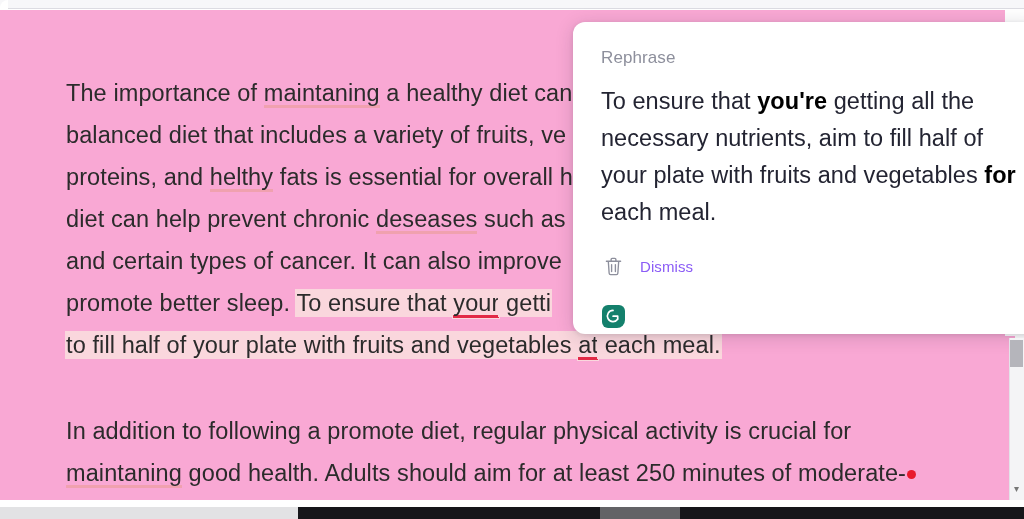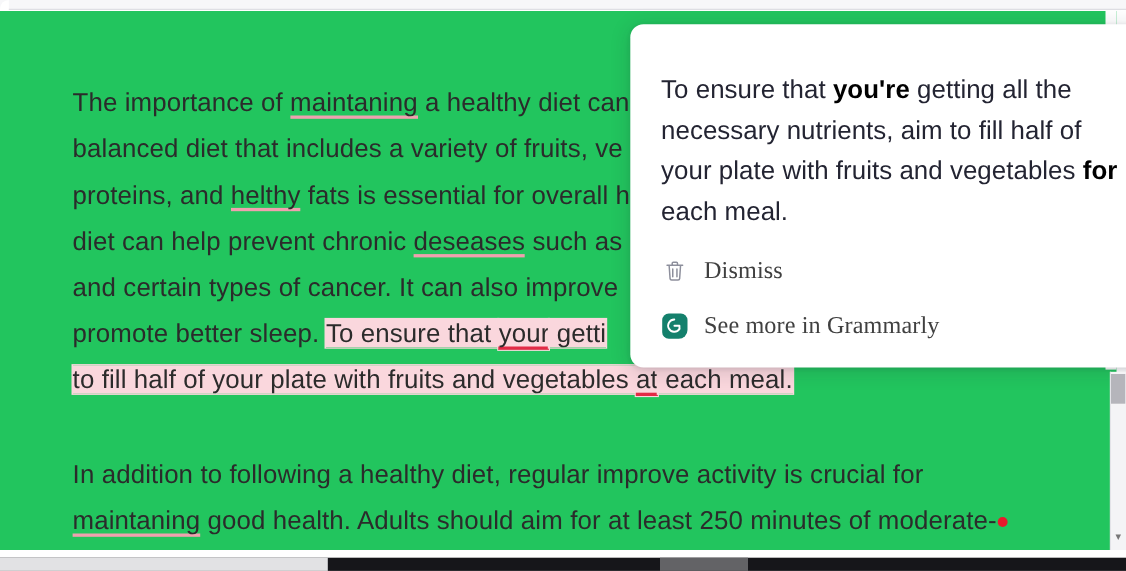--- a/index.html
+++ b/index.html
@@ -36,21 +36,21 @@
     background: #ffffff;
     border-top-left-radius: 8px;
   }
 
   
   .doc {
     position: absolute;
     left: 0; top: 10px;
     width: 1015px;
     height: 490px;
-    background: #22c55e;
+    background: #f9a8d4;
     padding: 62px 0 0 66px;
   }
 
   .para {
     font-size: 23.5px;
     line-height: 42px;
     color: #2b2b2b;
     letter-spacing: 0.1px;
     width: 1000px;
     white-space: pre-wrap;
@@ -128,24 +128,23 @@
 
   .action-row {
     display: flex;
     align-items: center;
     gap: 15px;
     height: 34px;
     margin-bottom: 16px;
     cursor: pointer;
   }
   .action-label {
-    font-size: 22px;
-    color: #404040;
+    font-size: 15px;
+    color: #8b5cf6;
     letter-spacing: 0.1px;
-    font-family: Liberation Serif, serif;
   }
   .icon-box {
     width: 24px; height: 24px;
     display: flex;
     align-items: center;
     justify-content: center;
     flex: 0 0 24px;
   }
   .g-logo {
     width: 23px; height: 23px;
@@ -225,29 +224,30 @@
   <div class="doc">
 
     <div class="para"><span>The importance of </span><span class="misspell">maintaning</span><span> a healthy diet can</span>
 <span>balanced diet that includes a variety of fruits, ve</span>
 <span>proteins, and </span><span class="misspell">helthy</span><span> fats is essential for overall h</span>
 <span>diet can help prevent chronic </span><span class="misspell">deseases</span><span> such as</span>
 <span>and certain types of cancer. It can also improve</span>
 <span>promote better sleep. </span><span class="hl">To ensure that </span><span class="hl fix">your</span><span class="hl"> getti</span>
 <span class="hl">to fill half of your plate with fruits and vegetables </span><span class="hl fix">at</span><span class="hl"> each meal.</span></div>
 
-    <div class="para second"><span>In addition to following a healthy diet, regular improve activity is crucial for</span>
+    <div class="para second"><span>In addition to following a promote diet, regular physical activity is crucial for</span>
 <span class="misspell">maintaning</span><span> good health. Adults should aim for at least 250 minutes of moderate-</span><span class="end-dot"></span></div>
 
   </div>
 
   <div class="right-fade"></div>
 
   <div class="card">
 
+    <div class="card-kicker">Rephrase</div>
 
     <div class="card-suggestion"><span>To ensure that </span><b>you're</b><span> getting all the necessary nutrients, aim to fill half of your plate with fruits and vegetables </span><b>for</b><span> each meal.</span></div>
 
     <div class="card-actions">
 
       <div class="action-row">
         <span class="icon-box">
           <svg width="19" height="21" viewBox="0 0 19 21" fill="none" aria-hidden="true">
             <path d="M2.4 5.2h14.2M7.1 5.2V3.4c0-.55.45-1 1-1h2.8c.55 0 1 .45 1 1v1.8M4.3 5.2l.85 12.1c.05.73.66 1.3 1.4 1.3h5.9c.74 0 1.35-.57 1.4-1.3l.85-12.1M7.6 8.6v7M11.4 8.6v7" stroke="#8d8f9c" stroke-width="1.35" stroke-linecap="round" stroke-linejoin="round"></path>
           </svg>
@@ -257,21 +257,20 @@
 
       <div class="action-row">
         <span class="icon-box">
           <span class="g-logo">
             <svg width="16" height="16" viewBox="0 0 16 16" fill="none" aria-hidden="true">
               <path d="M8 2.4a5.6 5.6 0 1 0 4.6 8.8" stroke="#ffffff" stroke-width="1.7" stroke-linecap="round" fill="none"></path>
               <path d="M8.1 8.15h4.6v2.6" stroke="#ffffff" stroke-width="1.7" stroke-linecap="round" stroke-linejoin="round" fill="none"></path>
             </svg>
           </span>
         </span>
-        <span class="action-label">See more in Grammarly</span>
       </div>
 
     </div>
   </div>
 
   <div class="vscroll-track"></div>
   <div class="vscroll-thumb"></div>
   <div class="vscroll-arrow">▾</div>
 
   <div class="hscroll-strip">

